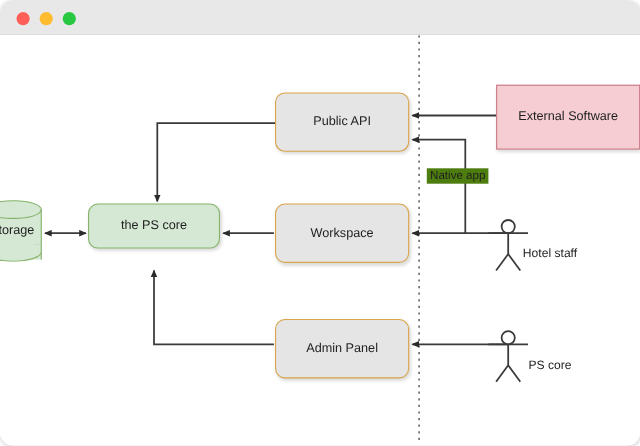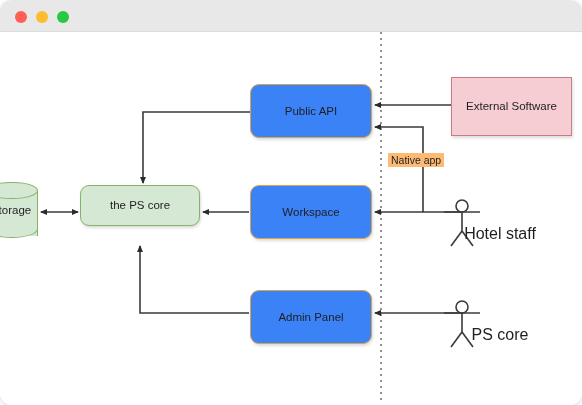--- a/index.html
+++ b/index.html
@@ -71,39 +71,39 @@
     text-align: center;
     font-size: 11.5px;
     color: #1f1f1f;
     line-height: 1.25;
     border-radius: 9px;
     border: 1px solid;
     box-shadow: 1px 2px 3px rgba(0,0,0,0.14);
     z-index: 5;
   }
   .node-orange {
-    background: #3b82f6;
+    background: #e5e5e5;
     border-color: #d9a44a;
     text-align: center;
   }
   .node-green {
     background: #d5e8d4;
     border-color: #86b36a;
   }
   .node-pink {
     background: #f5cdd2;
     border-color: #c97b86;
     border-radius: 0;
   }
 
   #node-public-api  { left: 250px; top: 52px;  width: 122px; height: 54px; }
   #node-workspace   { left: 250px; top: 153px; width: 122px; height: 54px; }
   #node-admin-panel { left: 250px; top: 258px; width: 122px; height: 54px; }
   #node-ps-core     { left: 80px;  top: 153px; width: 120px; height: 41px; }
-  #node-external    { left: 451px; top: 45px;  width: 121px; height: 59px; }
+  #node-external    { left: 451px; top: 45px;  width: 131px; height: 59px; }
 
   
   #node-storage {
     position: absolute;
     left: -14px;
     top: 150px;
     width: 52px;
     height: 62px;
     z-index: 5;
   }
@@ -147,33 +147,33 @@
 
   
   .actor {
     position: absolute;
     z-index: 5;
   }
   .actor-label {
     position: absolute;
     width: 120px;
     text-align: center;
-    font-size: 16px;
+    font-size: 11px;
     color: #1f1f1f;
     white-space: nowrap;
   }
   #actor-hotel-staff { left: 440px; top: 193px; }
   #actor-ps-team     { left: 440px; top: 294px; }
 
   
   .edge-label {
     position: absolute;
     font-size: 10.5px;
     color: #1f1f1f;
-    background: #fdba74;
+    background: #4d7c0f;
     padding: 1px 3px;
     white-space: nowrap;
     z-index: 6;
   }
   #label-native-app { left: 388px; top: 121px; }
 </style>
 </head>
 <body>
 
 <div id="window">

